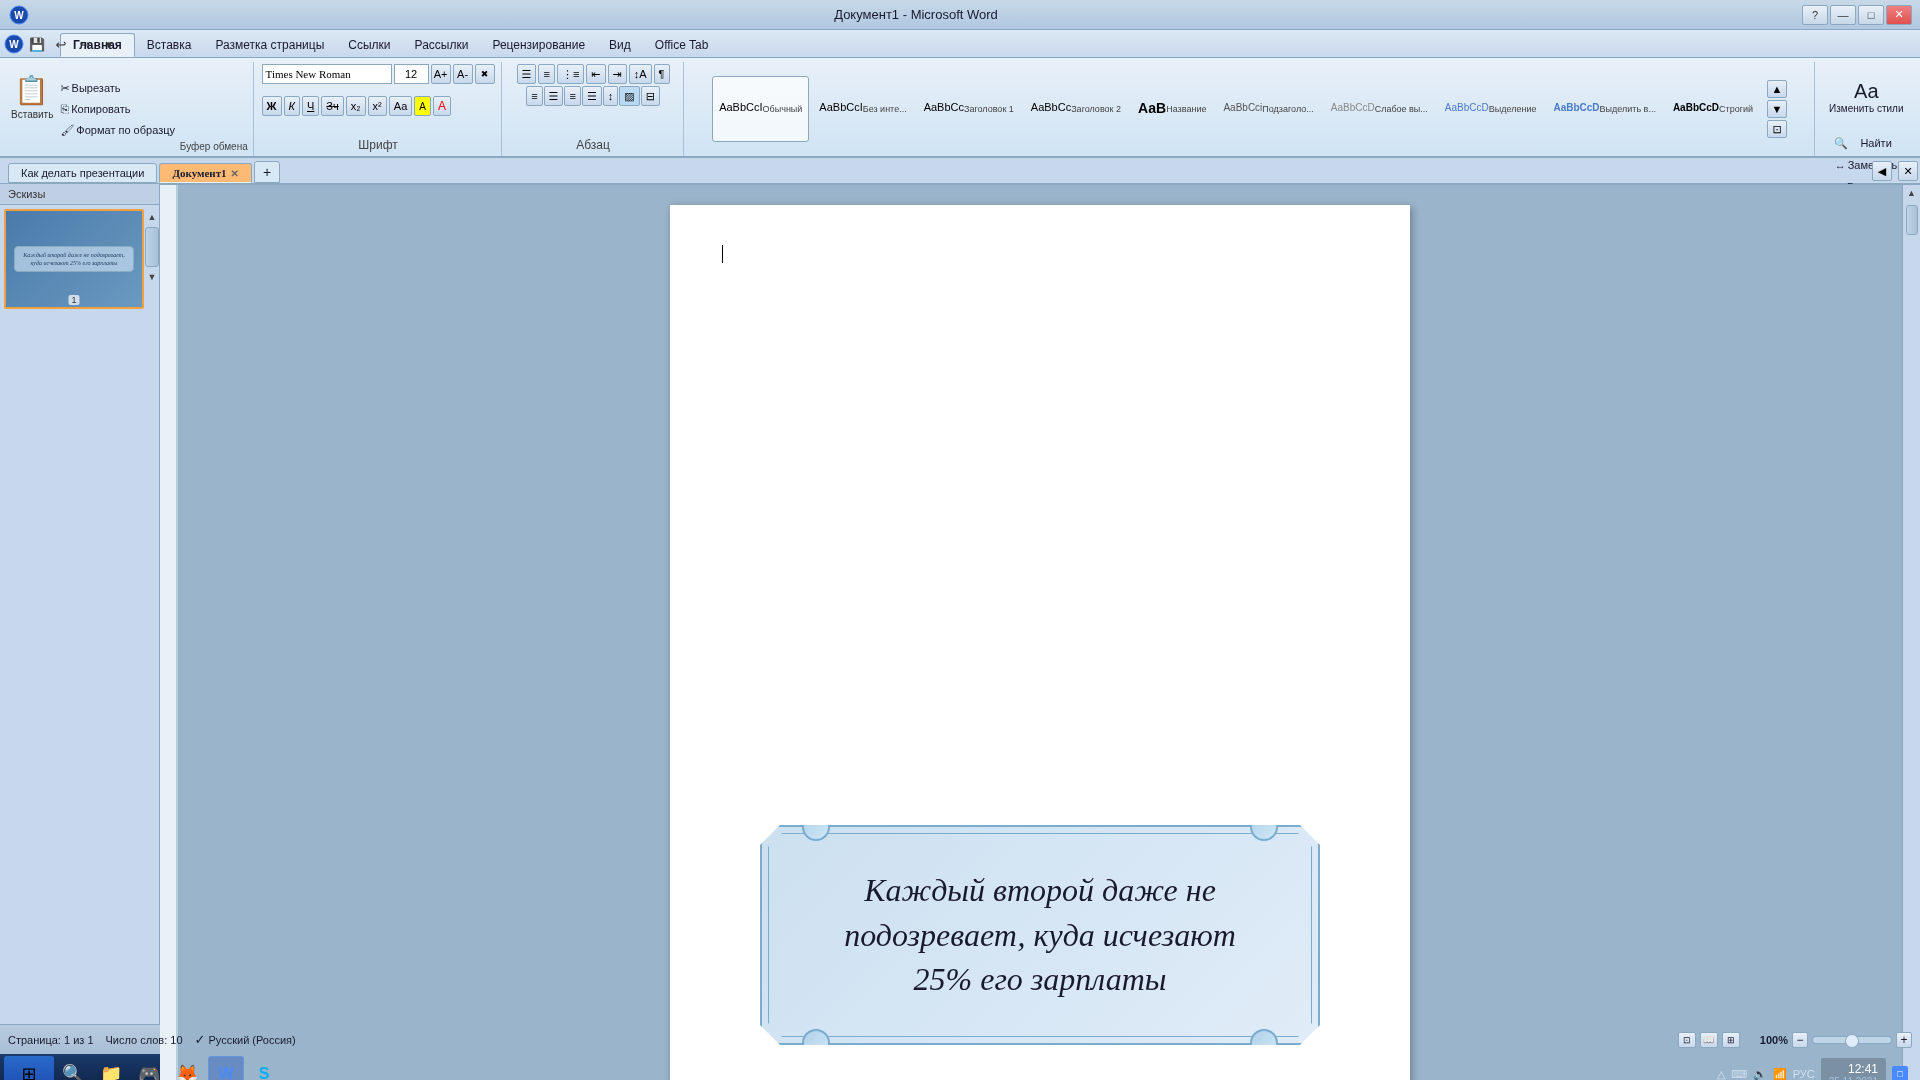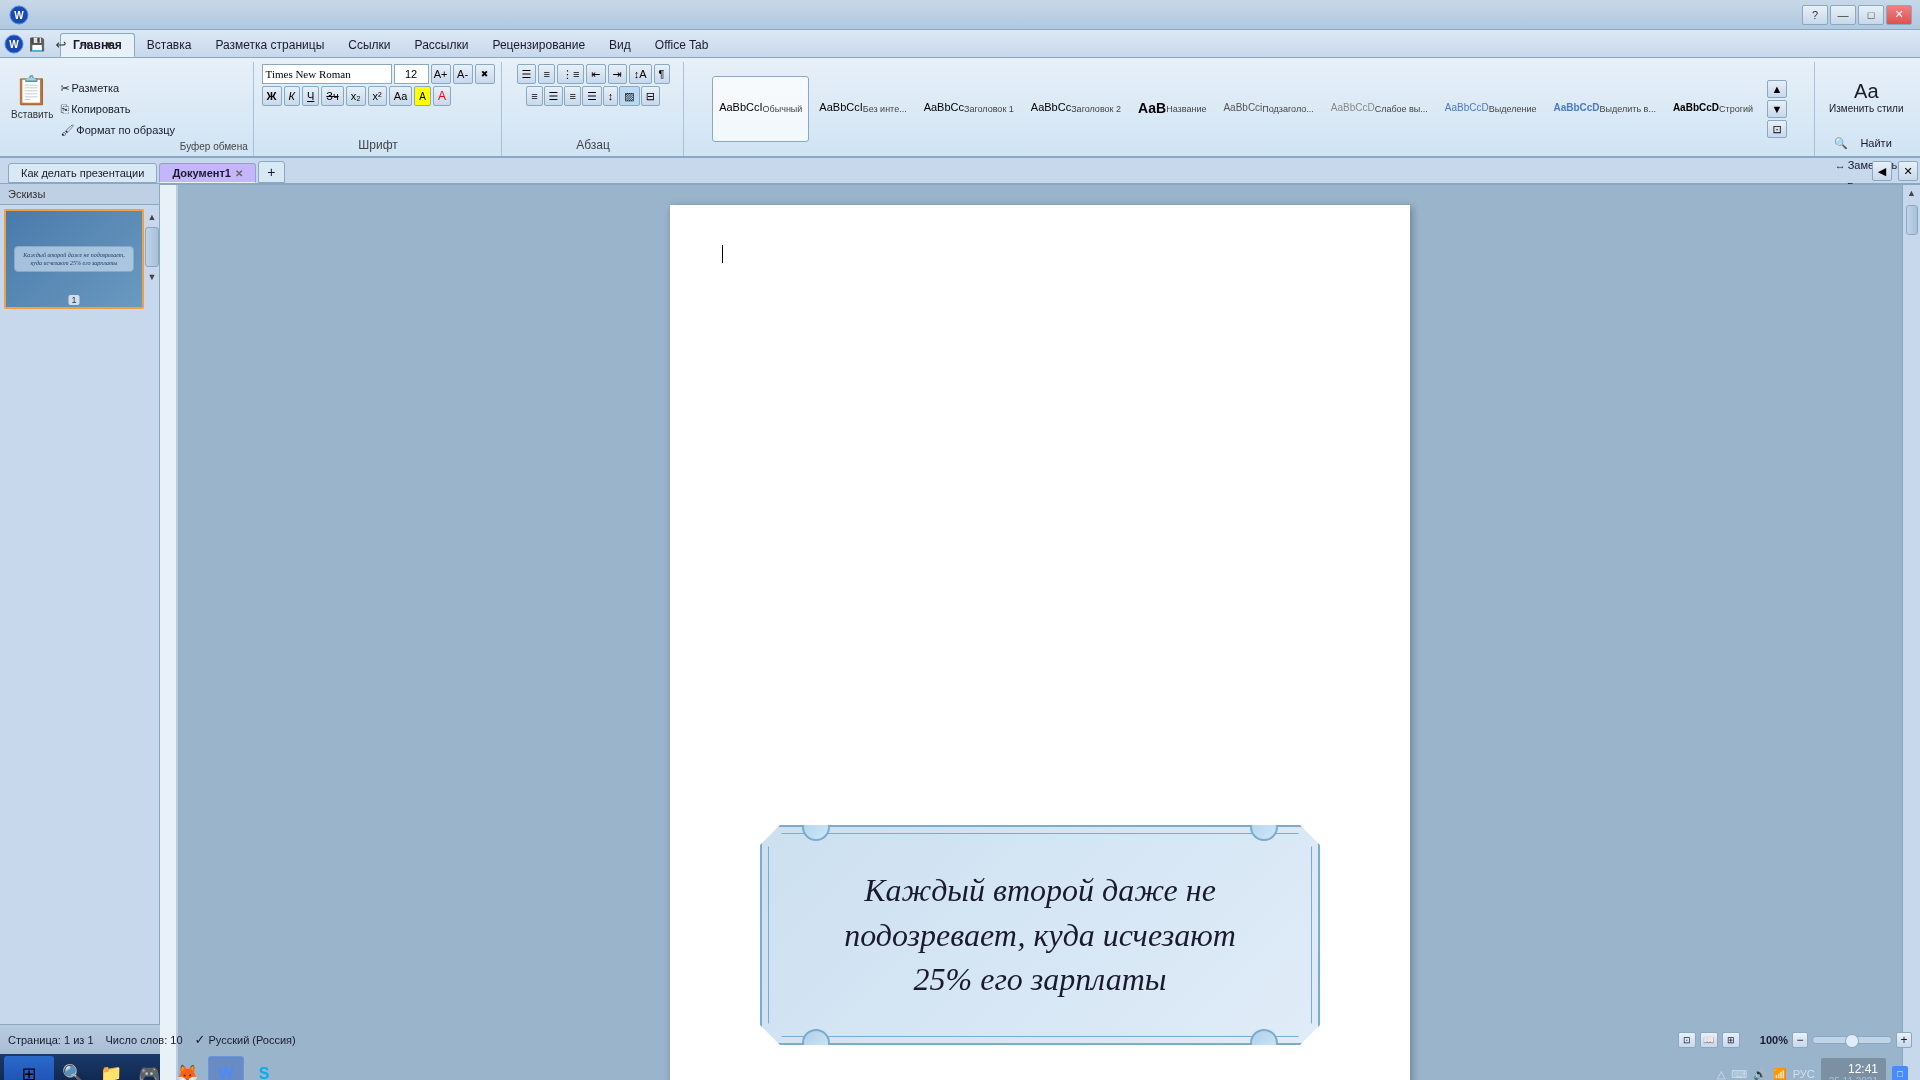--- a/index.html
+++ b/index.html
@@ -228,23 +228,24 @@
       padding: 3px 12px;
       font-size: 11px;
       border-radius: 3px 3px 0 0;
       cursor: pointer;
       border: 1px solid #8aa8c0;
       background: #d8e8f4;
       color: #1a1a2e;
       display: flex; align-items: center; gap: 4px;
     }
     .doc-tab.active {
-      background: #c4b5fd;
+      background: #fdba74;
       border-bottom: 1px solid #e8f0f8;
       font-weight: bold;
+      font-family: Liberation Serif, serif;
     }
     .tab-close {
       font-size: 10px;
       color: #666;
       cursor: pointer;
     }
 
     
     .main-area {
       display: flex;
@@ -543,20 +544,21 @@
 
 <div class="title-bar">
   <div style="display:flex;align-items:center;gap:6px;">
     <div class="title-logo">
       <svg width="20" height="20" viewBox="0 0 20 20">
         <circle cx="10" cy="10" r="9" fill="#1a4aaa" stroke="#4a8aff" stroke-width="1"></circle>
         <text x="10" y="14" text-anchor="middle" font-size="10" fill="white" font-weight="bold">W</text>
       </svg>
     </div>
   </div>
+  <div class="title-bar-text">Документ1 - Microsoft Word</div>
   <div class="title-bar-controls">
     <div class="title-btn">?</div>
     <div class="title-btn">—</div>
     <div class="title-btn">□</div>
     <div class="title-btn" style="background:linear-gradient(to bottom,#f08080,#e05050);color:white;">✕</div>
   </div>
 </div>
 
 <div class="ribbon-tabs">
   <div class="ribbon-tab active">Главная</div>
@@ -570,29 +572,29 @@
 </div>
 
 <div class="ribbon">
 
   <div class="clipboard-group">
     <div class="paste-big">
       <div class="paste-icon">📋</div>
       <div class="paste-label">Вставить</div>
     </div>
     <div class="clipboard-right">
-      <div class="ribbon-btn-small">✂ <span style="margin-left:2px;">Разметка</span></div>
+      <div class="ribbon-btn-small">✂ <span style="margin-left:2px;">Вырезать</span></div>
       <div class="ribbon-btn-small">⎘ <span style="margin-left:2px;">Копировать</span></div>
       <div class="ribbon-btn-small">🖌 <span style="margin-left:2px;">Формат по образцу</span></div>
     </div>
     <div class="ribbon-group-label" style="align-self:flex-end;font-size:10px;color:#444;">Буфер обмена</div>
   </div>
 
   <div class="ribbon-group" style="min-width:200px;">
-    <div class="ribbon-group-content" style="flex-direction:column;align-items:flex-start;gap:2px;">
+    <div class="ribbon-group-content" style="flex-direction:column;align-items:flex-start;gap:12px;">
       <div class="font-row">
         <div class="font-selector" style="font-family:'Times New Roman',serif;">Times New Roman</div>
         <div class="size-selector">12</div>
         <div class="small-btn">A+</div>
         <div class="small-btn">A-</div>
         <div class="small-btn" style="font-size:9px;">✖</div>
       </div>
       <div class="font-row">
         <div class="format-btn" style="font-weight:bold;">Ж</div>
         <div class="format-btn" style="font-style:italic;">К</div>

